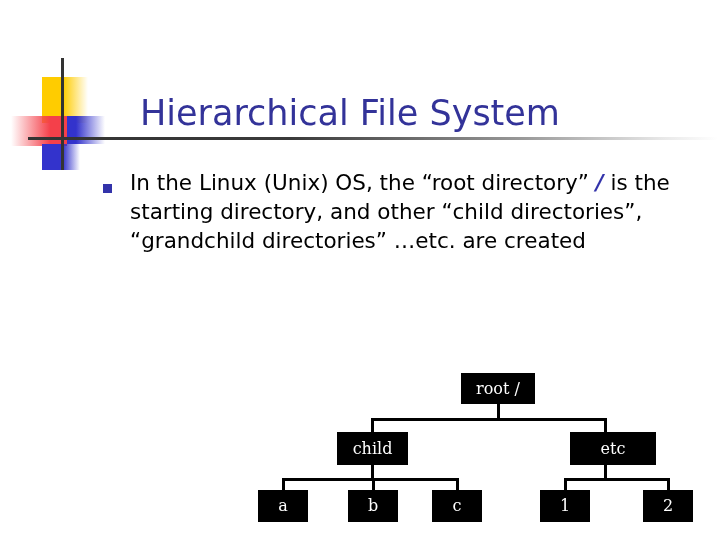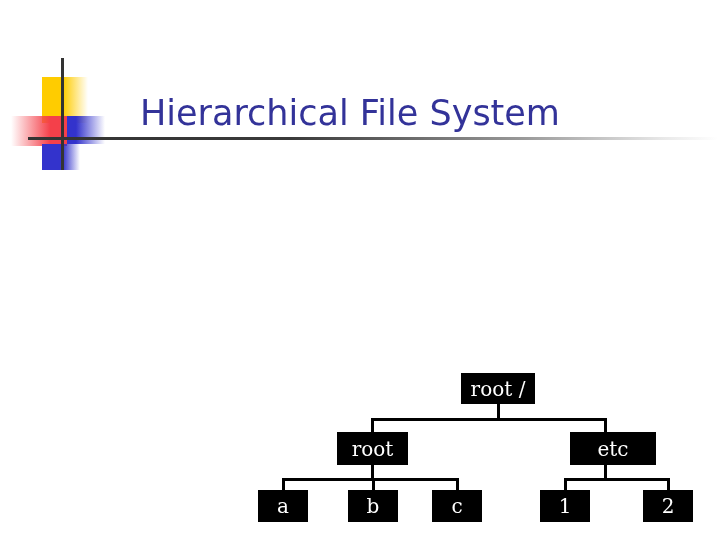--- a/index.html
+++ b/index.html
@@ -114,21 +114,21 @@
     left: 0px;
     top: 0px;
     width: 720px;
     height: 540px;
   }
   .node {
     position: absolute;
     background: #000000;
     color: #ffffff;
     font-family: "DejaVu Serif", serif;
-    font-size: 20px;
+    font-size: 16px;
     text-align: center;
     line-height: 1;
     display: flex;
     align-items: center;
     justify-content: center;
     box-sizing: border-box;
   }
   .edge {
     position: absolute;
     background: #000000;
@@ -143,20 +143,24 @@
   <div class="sq sq-red"></div>
   <div class="sq sq-blue2"></div>
   <div class="logo-vline"></div>
 </div>
 <div class="logo-hline" style="top:137px;"></div>
 
 <div id="title">Hierarchical File System</div>
 
 <div id="body-block">
 
+  <div class="bullet-row">
+    <span class="bullet-marker"></span>
+    <div class="bullet-text"><span>In the Linux (Unix) OS, the “root directory” </span><span class="slash-accent">/</span><span> is the starting directory, and other “child directories”, “grandchild directories” …etc. are created</span></div>
+  </div>
 
 
 </div>
 
 <div id="tree">
   <div id="tree-edges">
       <div class="edge" style="left: 497px; top: 404px; width: 3px; height: 17px;"></div>
       <div class="edge" style="left: 371px; top: 418px; width: 236px; height: 3px;"></div>
       <div class="edge" style="left: 371px; top: 418px; width: 3px; height: 14px;"></div>
       <div class="edge" style="left: 604px; top: 418px; width: 3px; height: 14px;"></div>
@@ -168,21 +172,21 @@
       <div class="edge" style="left: 604px; top: 465px; width: 3px; height: 16px;"></div>
       <div class="edge" style="left: 564px; top: 478px; width: 106px; height: 3px;"></div>
       <div class="edge" style="left: 564px; top: 478px; width: 3px; height: 12px;"></div>
       <div class="edge" style="left: 667px; top: 478px; width: 3px; height: 12px;"></div>
     </div>
   <div id="tree-nodes">
       <div class="node" style="left: 461px; top: 373px; width: 74px; height: 31px;">
         <span>root /</span>
       </div>
       <div class="node" style="left: 337px; top: 432px; width: 71px; height: 33px;">
-        <span>root</span>
+        <span>child</span>
       </div>
       <div class="node" style="left: 570px; top: 432px; width: 86px; height: 33px;">
         <span>etc</span>
       </div>
       <div class="node" style="left: 258px; top: 490px; width: 50px; height: 32px;">
         <span>a</span>
       </div>
       <div class="node" style="left: 348px; top: 490px; width: 50px; height: 32px;">
         <span>b</span>
       </div>

